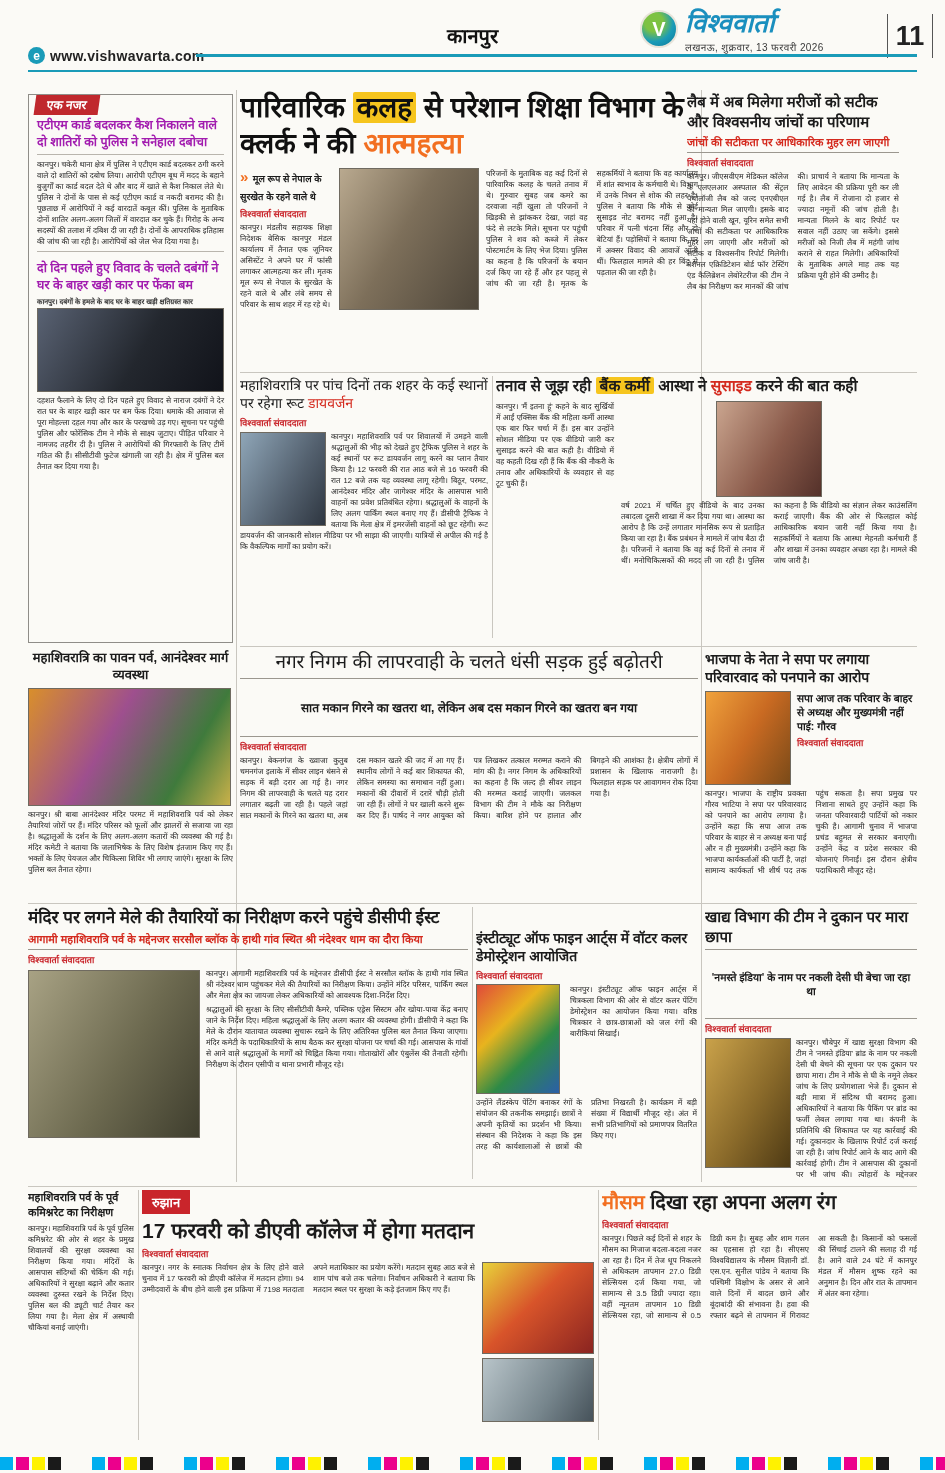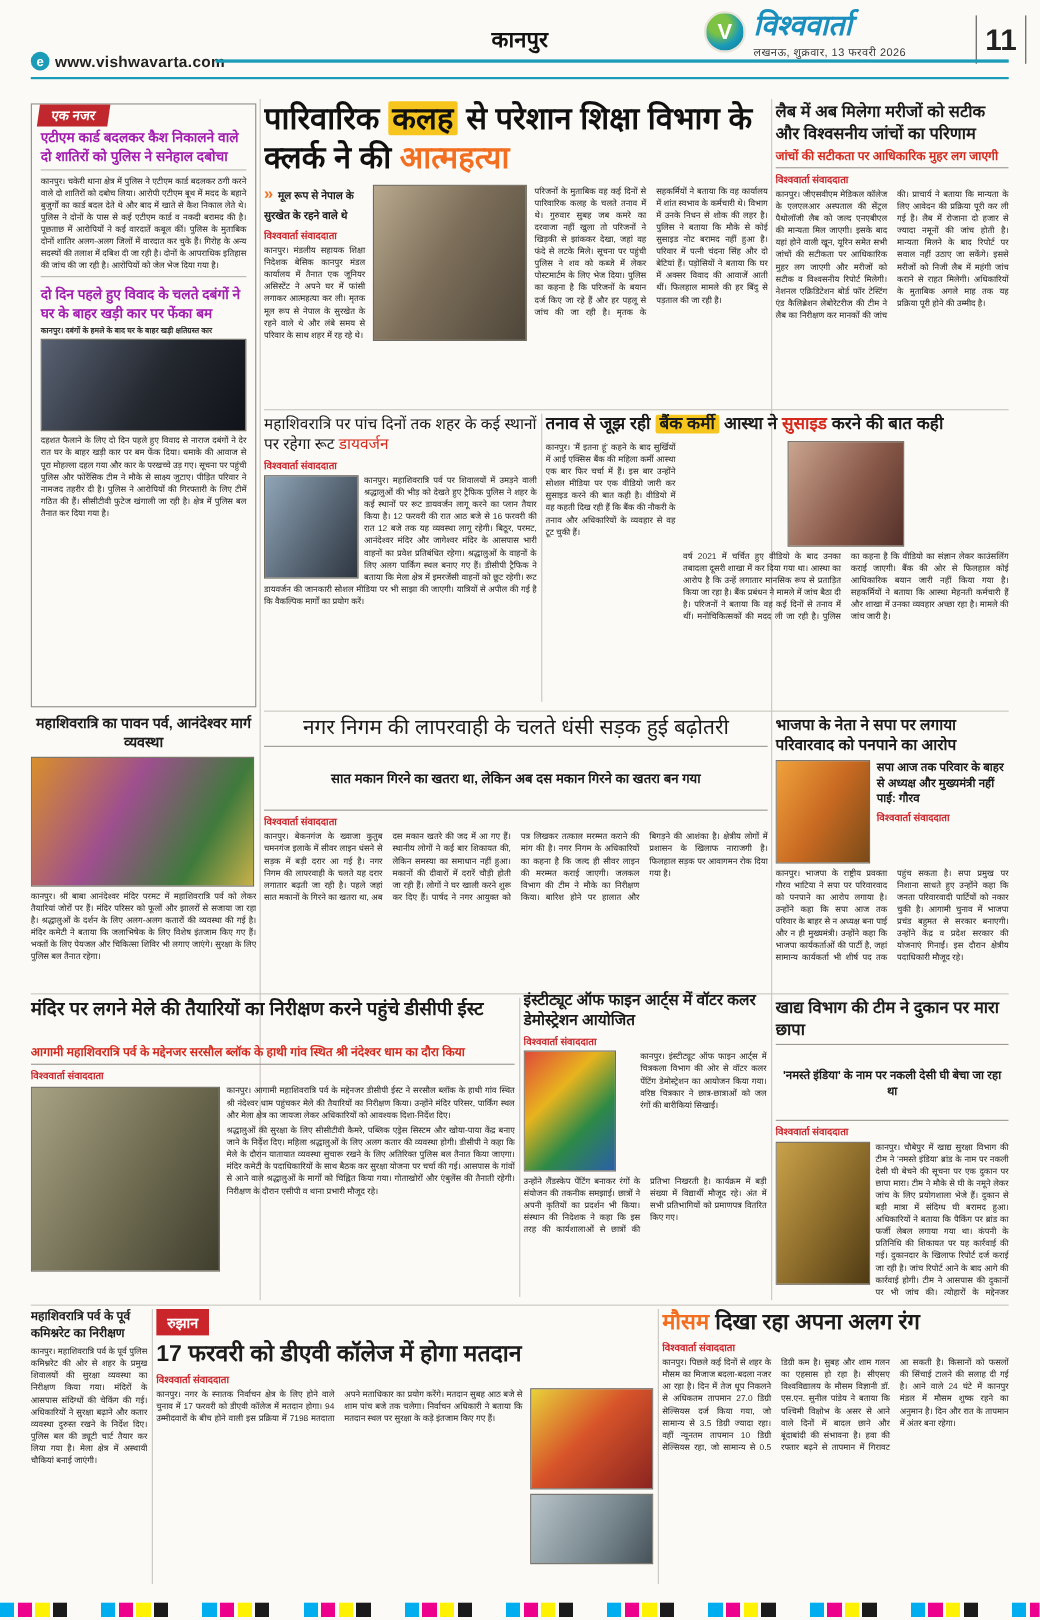--- a/index.html
+++ b/index.html
@@ -58,46 +58,46 @@
   .ek-hr{border:none;border-top:1px solid #b9b5ad;margin:4px 0}
   #anand{left:28px;top:562px;width:205px;height:250px}
   .anand-head{font-size:13px;font-weight:bold;text-align:center;line-height:1.3;margin-bottom:4px}
   #main-story{left:240px;top:2px;width:458px;height:280px}
   .main-head{font-size:28px;font-weight:bold;line-height:1.28;margin-bottom:6px;color:#101010}
   .ms-row{display:flex;gap:7px}
   .ms-kicker{width:92px;flex:none}
   .kicker-mark{color:#f26f21;font-size:15px;font-weight:bold}
   .kicker-text{font-size:9.5px;font-weight:bold;line-height:1.35}
   .ms-photo{width:140px;height:142px}
-  #lab-story{left:705px;top:2px;width:212px;height:280px;padding-top:2px}
+  #lab-story{left:687px;top:2px;width:212px;height:280px;padding-top:2px}
   .lab-head{font-size:15px;font-weight:bold;line-height:1.3;margin-bottom:4px}
   .red-sub{color:#d42a1e;font-weight:bold;font-size:11px;line-height:1.3;padding-bottom:3px;border-bottom:1px solid #9b978f;margin-bottom:3px}
   #route-story{left:240px;top:288px;width:248px;height:264px}
   .route-head{font-size:14px;font-weight:normal;line-height:1.32;margin-bottom:2px}
   .rt-photo{float:left;width:86px;height:94px;margin:1px 5px 2px 0}
   #bank-story{left:496px;top:288px;width:421px;height:264px}
   .bank-head{font-size:15.5px;font-weight:bold;line-height:1.35;margin-bottom:4px}
   .bank-row{display:flex;gap:7px}
   .bank-colA{width:118px;flex:none}
   .bank-right{flex:1;min-width:0}
   .bank-photo{width:106px;height:96px;margin:0 auto 3px}
   #road-story{left:240px;top:562px;width:458px;height:248px}
   .road-head{font-size:19px;font-weight:normal;text-align:center;line-height:1.3;margin-bottom:3px}
   .rule-sub{border-top:1px solid #9b978f;border-bottom:1px solid #9b978f;font-weight:bold;font-size:12px;padding:20px 2px;margin:2px 0 3px;text-align:center}
   #bjp-story{left:705px;top:562px;width:212px;height:248px}
   .bjp-head{font-size:14px;font-weight:bold;line-height:1.32;margin-bottom:4px}
   .bjp-row{display:flex;gap:6px;margin-bottom:3px}
   .bjp-photo{width:86px;height:94px}
   .bjp-sub{font-size:10.5px;font-weight:bold;line-height:1.35}
   #temple-story{left:28px;top:819px;width:440px;height:274px}
-  .temple-head{font-size:17px;font-weight:bold;line-height:1.3;margin-bottom:21px}
+  .temple-head{font-size:17px;font-weight:bold;line-height:1.3;margin-bottom:3px}
   .temple-photo{float:left;width:172px;height:168px;margin:2px 6px 2px 0}
-  #arts-story{left:476px;top:812px;width:221px;height:274px}
+  #arts-story{left:476px;top:841px;width:221px;height:274px}
   .arts-head{font-size:14px;font-weight:bold;line-height:1.32;margin-bottom:3px}
-  .arts-row{display:flex;gap:22px;margin-bottom:3px}
+  .arts-row{display:flex;gap:10px;margin-bottom:3px}
   .arts-photo{width:84px;height:110px}
   #food-story{left:705px;top:819px;width:212px;height:274px}
   .food-head{font-size:15px;font-weight:bold;line-height:1.3;margin-bottom:3px}
   .food-photo{float:left;width:86px;height:130px;margin:1px 5px 2px 0}
   #commission-story{left:28px;top:1102px;width:106px;height:252px}
   .comm-head{font-size:11px;font-weight:bold;line-height:1.35;margin-bottom:3px}
   #poll-story{left:142px;top:1102px;width:452px;height:252px}
   .poll-strip{display:flex;align-items:stretch;margin-bottom:4px}
   .poll-label{background:#c9252b;color:#fff;font-weight:bold;font-size:13px;padding:3px 10px;flex:none}
   .poll-strip-text{background:#f6c51e;color:#1b1b1b;font-weight:bold;font-size:13px;padding:3px 10px;flex:1}

